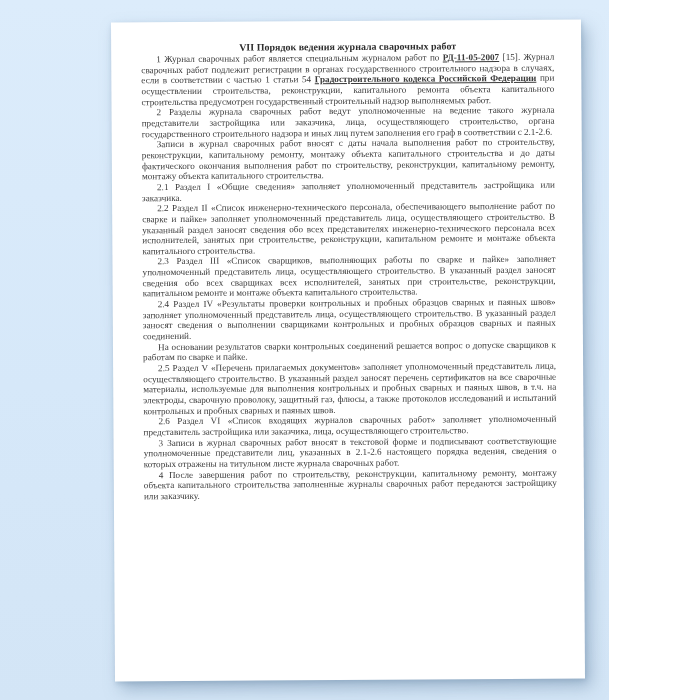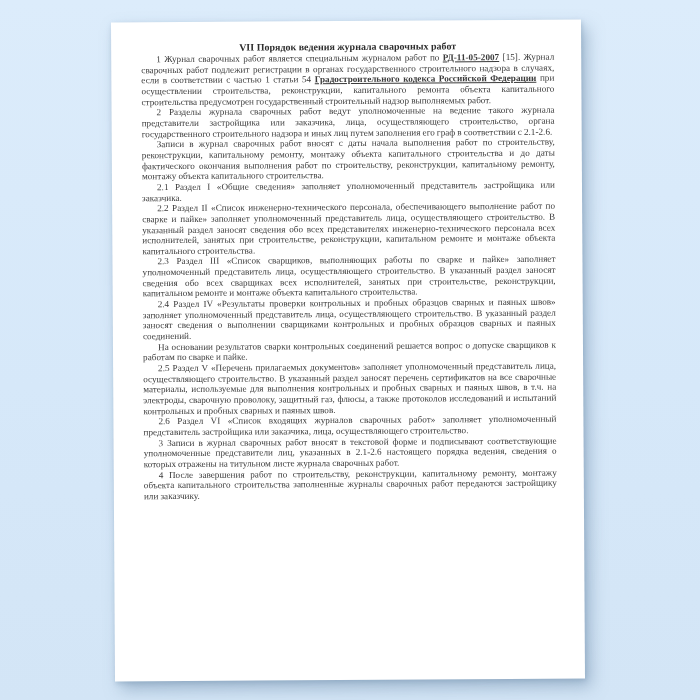--- a/index.html
+++ b/index.html
@@ -1,18 +1,18 @@
 <!DOCTYPE html>
 <html lang="ru"><head>
 <meta charset="utf-8">
 <style>
   html, body { margin: 0; padding: 0; }
   .stage {
     position: relative;
-    width: 700px;
+    width: 609px;
     height: 700px;
     overflow: hidden;
     background: linear-gradient(180deg, #dcecfb 0%, #d6e8f9 55%, #d3e5f6 100%);
   }
   .paper {
     position: absolute;
     left: 113px;
     top: 21px;
     width: 470px;
     height: 659px;

